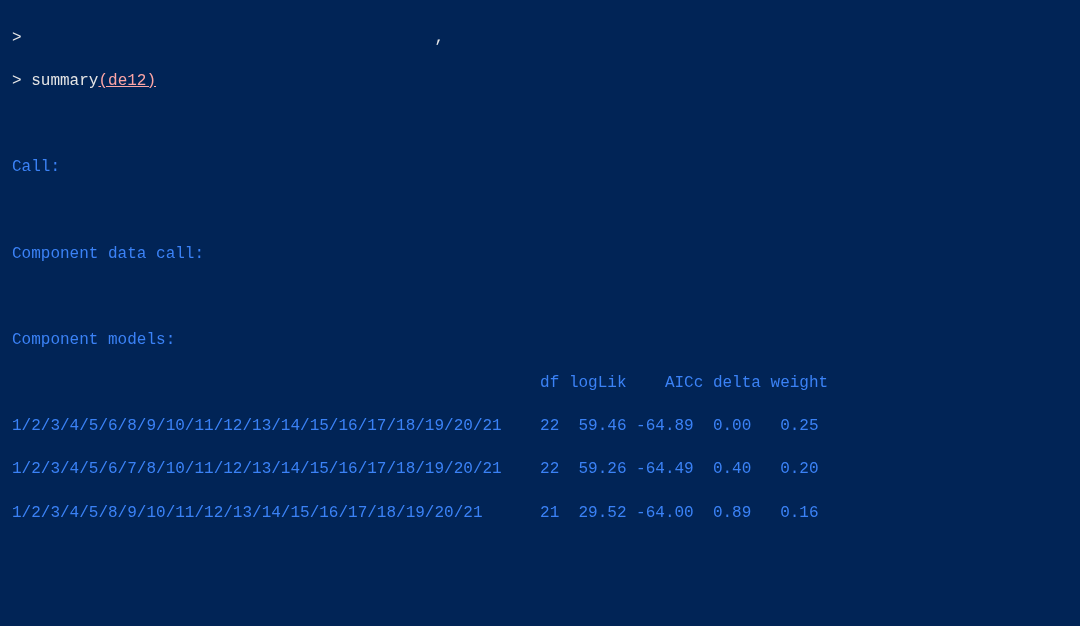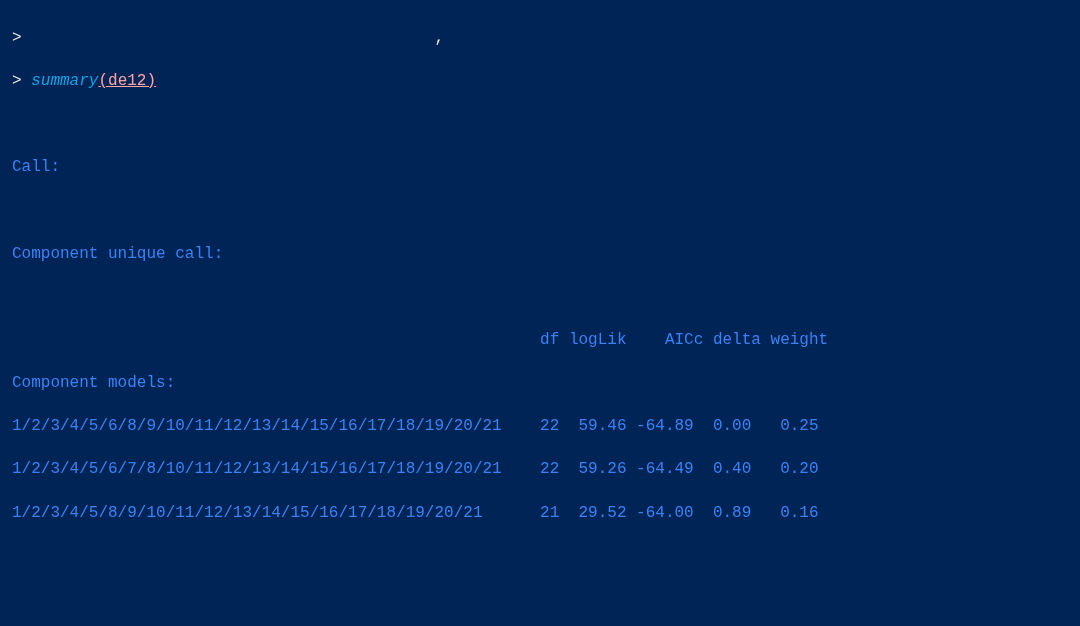--- a/index.html
+++ b/index.html
@@ -12,38 +12,38 @@
       font-size: 16px;
       line-height: 1.35;
       overflow: hidden;
     }
     .console {
       padding: 6px 12px 12px 12px;
       white-space: pre;
     }
     .prompt-line .gt { color: #e8e8e8; }
     .prompt-line .cmd { color: #fca5a5; text-decoration: underline; }
-    .func { color: #0ea5e9; font-style: italic; }
+    .func { color: #e5e5e5; }
     .blank { height: 1.35em; }
     .output { color: #3b82f6; }
     .truncated { color: #e8e8e8; }
   </style>
 </head>
 <body>
 
 <div class="console">
 <div class="truncated">&gt;                                           ,</div>
 <div class="prompt-line"><span class="gt">&gt; </span><span class="func">summary</span><span class="cmd">(de12)</span></div>
 <div class="blank"></div>
 <div class="output">Call:</div>
 <div class="blank"></div>
-<div class="output">Component unique call:</div>
+<div class="output">Component data call:</div>
 <div class="blank"></div>
+<div class="output">Component models:</div>
 <div class="output">                                                       df logLik    AICc delta weight</div>
-<div class="output">Component models:</div>
 <div class="output">1/2/3/4/5/6/8/9/10/11/12/13/14/15/16/17/18/19/20/21    22  59.46 -64.89  0.00   0.25</div>
 <div class="output">1/2/3/4/5/6/7/8/10/11/12/13/14/15/16/17/18/19/20/21    22  59.26 -64.49  0.40   0.20</div>
 <div class="output">1/2/3/4/5/8/9/10/11/12/13/14/15/16/17/18/19/20/21      21  29.52 -64.00  0.89   0.16</div>
 
 
 
 
 
 
 

